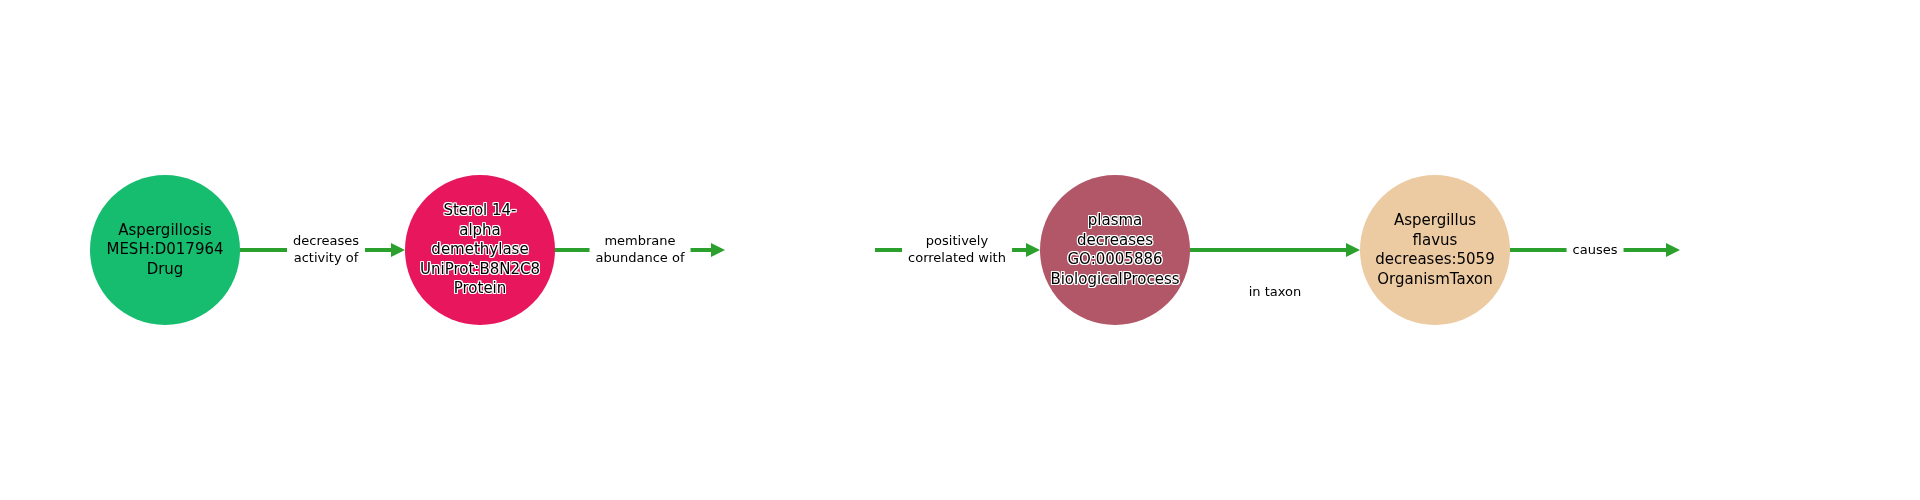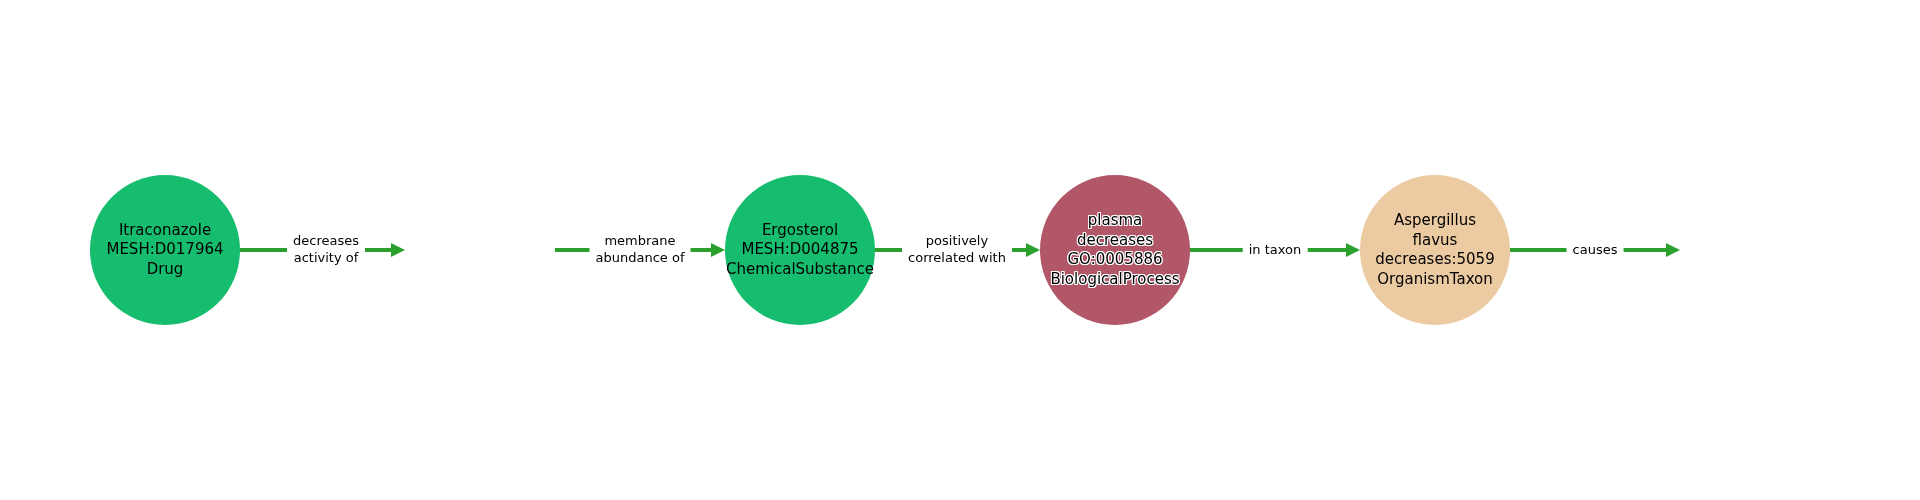--- a/index.html
+++ b/index.html
@@ -86,41 +86,43 @@
   <div>
     <div class="edge-line" style="left: 875px; width: 155px; background: rgb(44, 160, 44);"></div>
     <div class="edge-arrowhead" style="left: 1026px; border-left-color: rgb(44, 160, 44);"></div>
     <div class="edge-label" style="left:957px;">positively
 correlated with</div>
   </div>
 
   <div>
     <div class="edge-line" style="left: 1190px; width: 160px; background: rgb(44, 160, 44);"></div>
     <div class="edge-arrowhead" style="left: 1346px; border-left-color: rgb(44, 160, 44);"></div>
-    <div class="edge-label" style="left:1275px;">in taxon</div>
+    <div class="edge-label" style="left:1275px;margin-top:42px;">in taxon</div>
   </div>
 
   <div>
     <div class="edge-line" style="left: 1510px; width: 160px; background: rgb(44, 160, 44);"></div>
     <div class="edge-arrowhead" style="left: 1666px; border-left-color: rgb(44, 160, 44);"></div>
     <div class="edge-label" style="left:1595px;text-align:right;">causes</div>
   </div>
 
   <div class="node" style="left: 90px; top: 175px; background: rgb(22, 189, 110);">
-    <span class="node-label">Itraconazole
+    <span class="node-label">Aspergillosis
 MESH:D017964
 Drug</span>
   </div>
 
+  <div class="node halo" style="left: 405px; top: 175px; background: rgb(232, 23, 93);">
+    <span class="node-label">Sterol 14-
+alpha
+demethylase
+UniProt:B8N2C8
+Protein</span>
+  </div>
 
-  <div class="node" style="left: 725px; top: 175px; background: rgb(22, 189, 110);">
-    <span class="node-label">Ergosterol
-MESH:D004875
-ChemicalSubstance</span>
-  </div>
 
   <div class="node halo" style="left: 1040px; top: 175px; background: rgb(178, 87, 104);">
     <span class="node-label">plasma
 decreases
 GO:0005886
 BiologicalProcess</span>
   </div>
 
   <div class="node" style="left: 1360px; top: 175px; background: rgb(236, 202, 162);">
     <span class="node-label">Aspergillus

